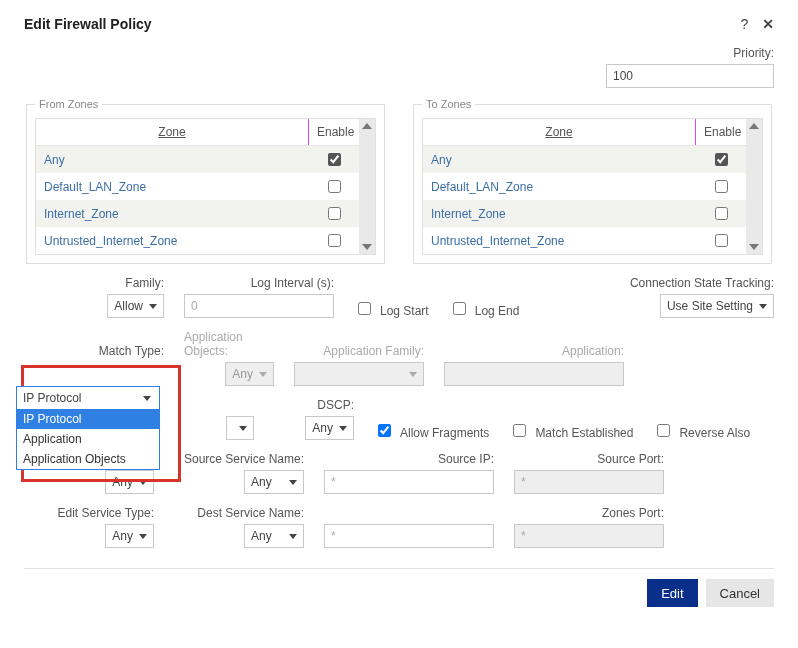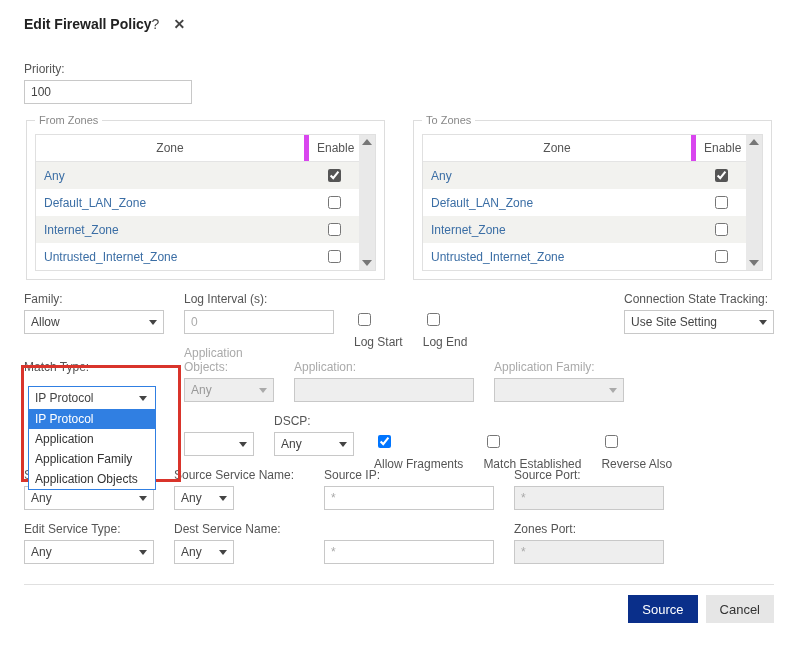--- a/index.html
+++ b/index.html
@@ -9,22 +9,23 @@
     height: 648px;
     font-family: Arial, Helvetica, sans-serif;
     font-size: 12px;
     color: #444;
     background: #fff;
     position: relative;
   }
   .dialog { padding: 16px 24px 12px 24px; }
   .titlebar {
     display: flex;
+    justify-content: space-between;
     align-items: center;
-    margin-bottom: 30px;
+    margin-bottom: 14px;
   }
   .title { font-size: 14px; font-weight: bold; color: #222; }
   .title-actions { display: flex; gap: 14px; align-items: center; color: #444; }
   .title-actions span { cursor: pointer; font-size: 14px; line-height: 1; }
   .title-actions .close { font-weight: bold; }
 
   .label { color: #555; font-size: 12px; margin-bottom: 4px; display: block; }
   .input-text {
     width: 168px;
     height: 24px;
@@ -69,21 +70,21 @@
   fieldset.zones > legend { color: #888; font-size: 11px; padding: 0 4px; }
   .zone-table { display: flex; border: 1px solid #e0e0e0; }
   .zone-table-main { flex: 1 1 auto; }
   .zone-head {
     display: grid;
     grid-template-columns: 1fr 50px;
     background: #fff;
     border-bottom: 1px solid #e4e4e4;
   }
   .zone-head div { padding: 6px 8px; font-size: 12px; color: #555; text-align: center; }
-  .zone-head div:first-child { border-right: 5px solid #d946ef; }
+  .zone-head div:first-child { border-right: 1px solid #d946ef; text-decoration: underline; }
   .zone-row {
     display: grid;
     grid-template-columns: 1fr 50px;
     align-items: center;
   }
   .zone-row.striped { background: #f2f2ef; }
   .zone-row .zname { padding: 6px 8px; color: #3b6ea5; font-size: 12px; }
   .zone-row .zenable { display: flex; justify-content: center; align-items: center; padding: 4px; }
   .zone-row input[type="checkbox"] { width: 13px; height: 13px; accent-color: #555; }
   .scrollbar {
@@ -97,22 +98,22 @@
   .scrollbar .arrow {
     width: 0; height: 0;
     border-left: 5px solid transparent;
     border-right: 5px solid transparent;
     margin: 4px 0;
   }
   .scrollbar .arrow.up { border-bottom: 6px solid #777; }
   .scrollbar .arrow.down { border-top: 6px solid #777; }
 
   .form-row { display: flex; gap: 20px; margin-top: 12px; align-items: flex-end; flex-wrap: nowrap; }
-  .field { display: flex; flex-direction: column; }
-  .chk-inline { display: flex; align-items: flex-start; gap: 6px; height: 24px; color: #555; flex-direction: column; }
+  .field { display: flex; flex-direction: column; align-items: flex-end; }
+  .chk-inline { display: flex; align-items: flex-end; gap: 6px; height: 24px; color: #555; }
   .chk-inline input { width: 13px; height: 13px; }
 
   .highlight-box {
     position: absolute;
     border: 3px solid #d9342b;
     pointer-events: none;
   }
   .dropdown-open {
     position: absolute;
     border: 1px solid #307fe2;
@@ -279,31 +280,31 @@
       <span class="label">Match Type:</span>
       <div style="height:24px"></div>
     </div>
     <div class="field" style="width:90px">
       <span class="label" style="color:#aaa">Application Objects:</span>
       <div class="select disabled">
         <span>Any</span>
         <span class="caret"></span>
       </div>
     </div>
-    <div class="field" style="width:180px">
-      <span class="label" style="color:#aaa">Application:</span>
-      <input class="input-text disabled" disabled="" style="width: 180px;">
-    </div>
     <div class="field" style="width:130px">
       <span class="label" style="color:#aaa">Application Family:</span>
       <div class="select disabled" style="width:130px">
         <span></span>
         <span class="caret"></span>
       </div>
     </div>
+    <div class="field" style="width:180px">
+      <span class="label" style="color:#aaa">Application:</span>
+      <input class="input-text disabled" disabled="" style="width: 180px;">
+    </div>
   </div>
 
   <div class="form-row">
     <div class="field" style="width:140px">
       <div style="height:40px"></div>
     </div>
     <div class="field" style="width:70px">
       <span class="label" style="visibility:hidden">IP Protoc</span>
       <div class="select">
         <span></span>
@@ -374,29 +375,28 @@
     <div class="field" style="width:170px">
       <input class="input-text" style="width: 170px;" placeholder="*">
     </div>
     <div class="field" style="width:150px">
       <span class="label">Zones Port:</span>
       <input class="input-text disabled" disabled="" style="width: 150px;" placeholder="*">
     </div>
   </div>
 
   <div class="footer">
-    <button class="btn primary">Source</button>
+    <button class="btn primary">Edit</button>
     <button class="btn secondary">Cancel</button>
   </div>
 </div>
 
-<div class="dropdown-open" style="left:28px; top:386px; width:128px;">
+<div class="dropdown-open" style="left:16px; top:386px; width:144px;">
   <div class="sel-value">
     <span>IP Protocol</span>
     <span class="caret"></span>
   </div>
   <div class="opt selected">IP Protocol</div>
   <div class="opt">Application</div>
-  <div class="opt">Application Family</div>
   <div class="opt">Application Objects</div>
 </div>
 
 <div class="highlight-box" style="left:21px; top:365px; width:160px; height:117px;"></div>
 
 </body></html>

